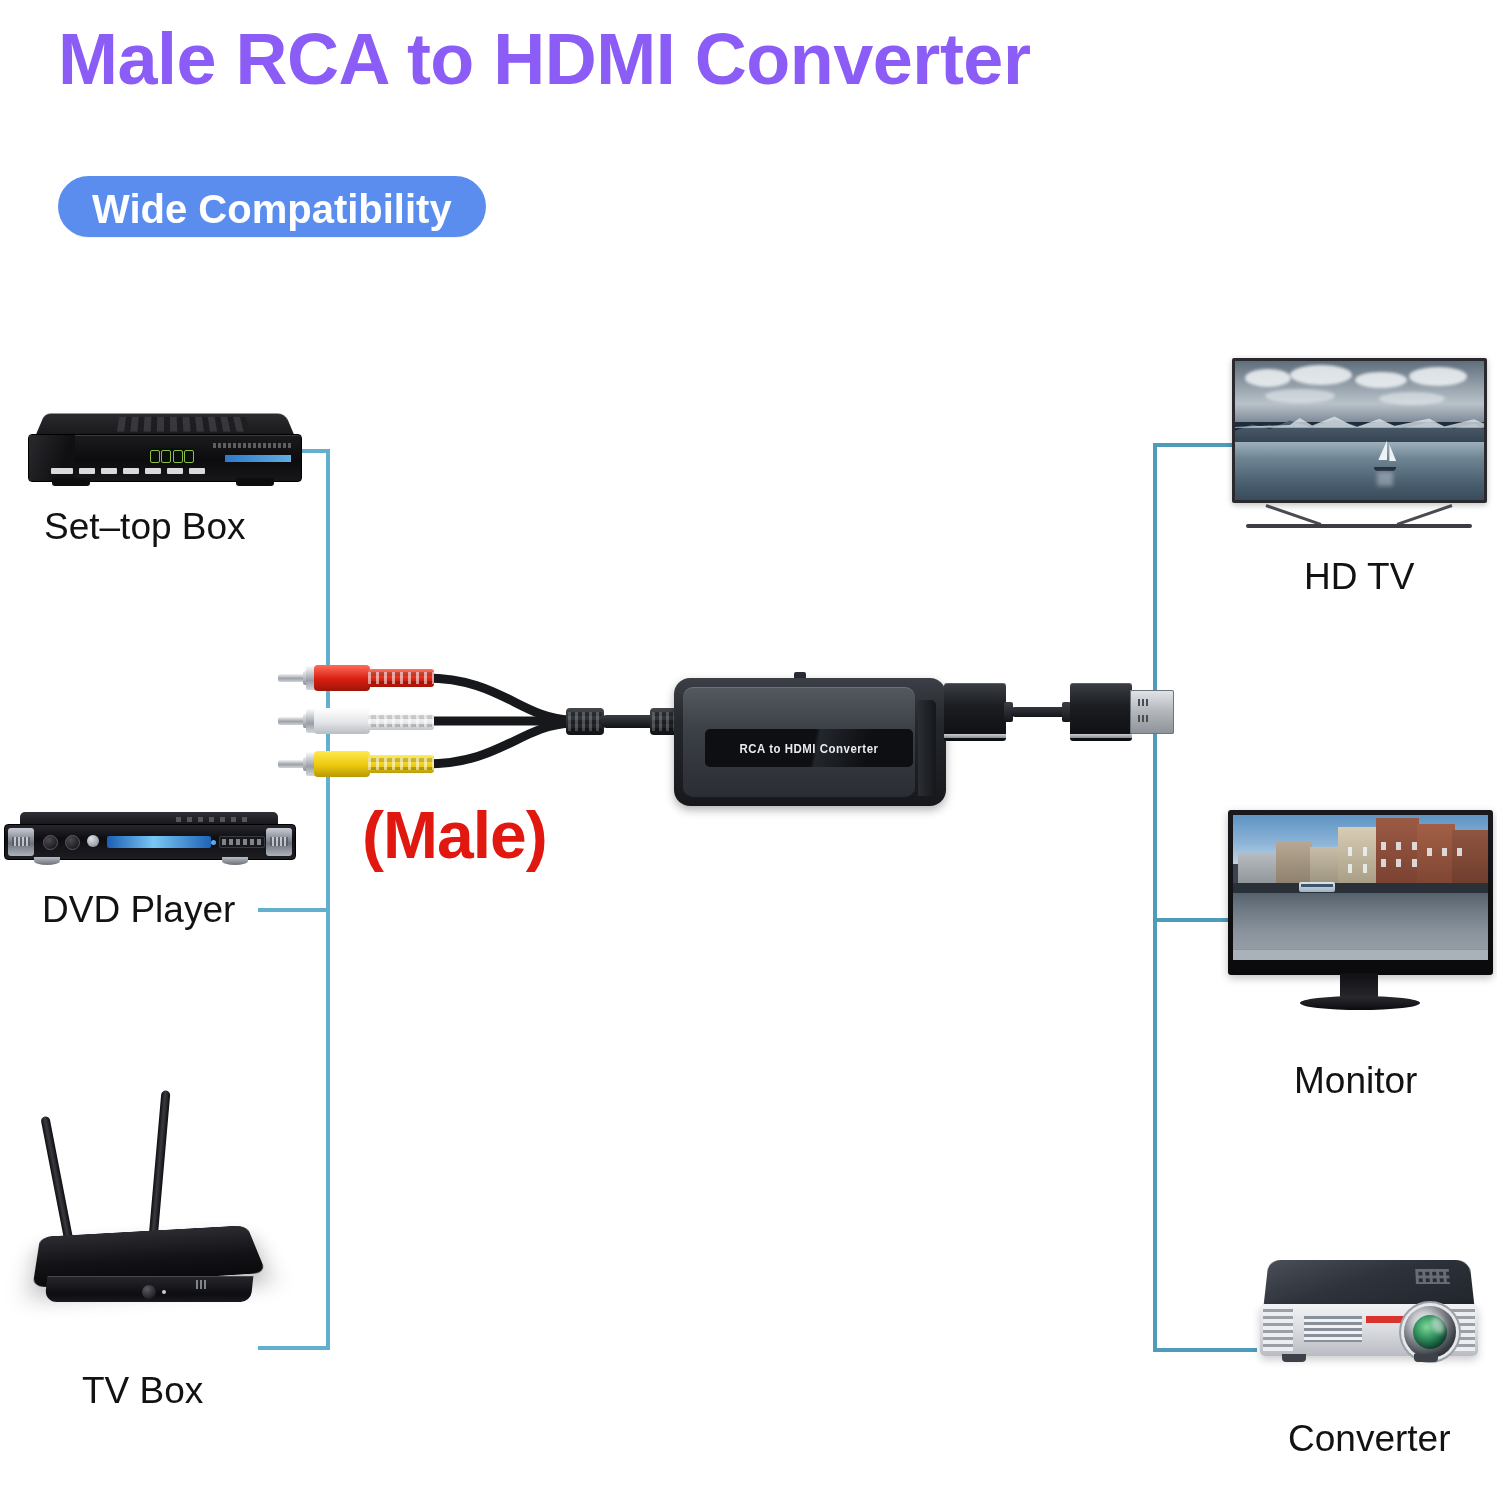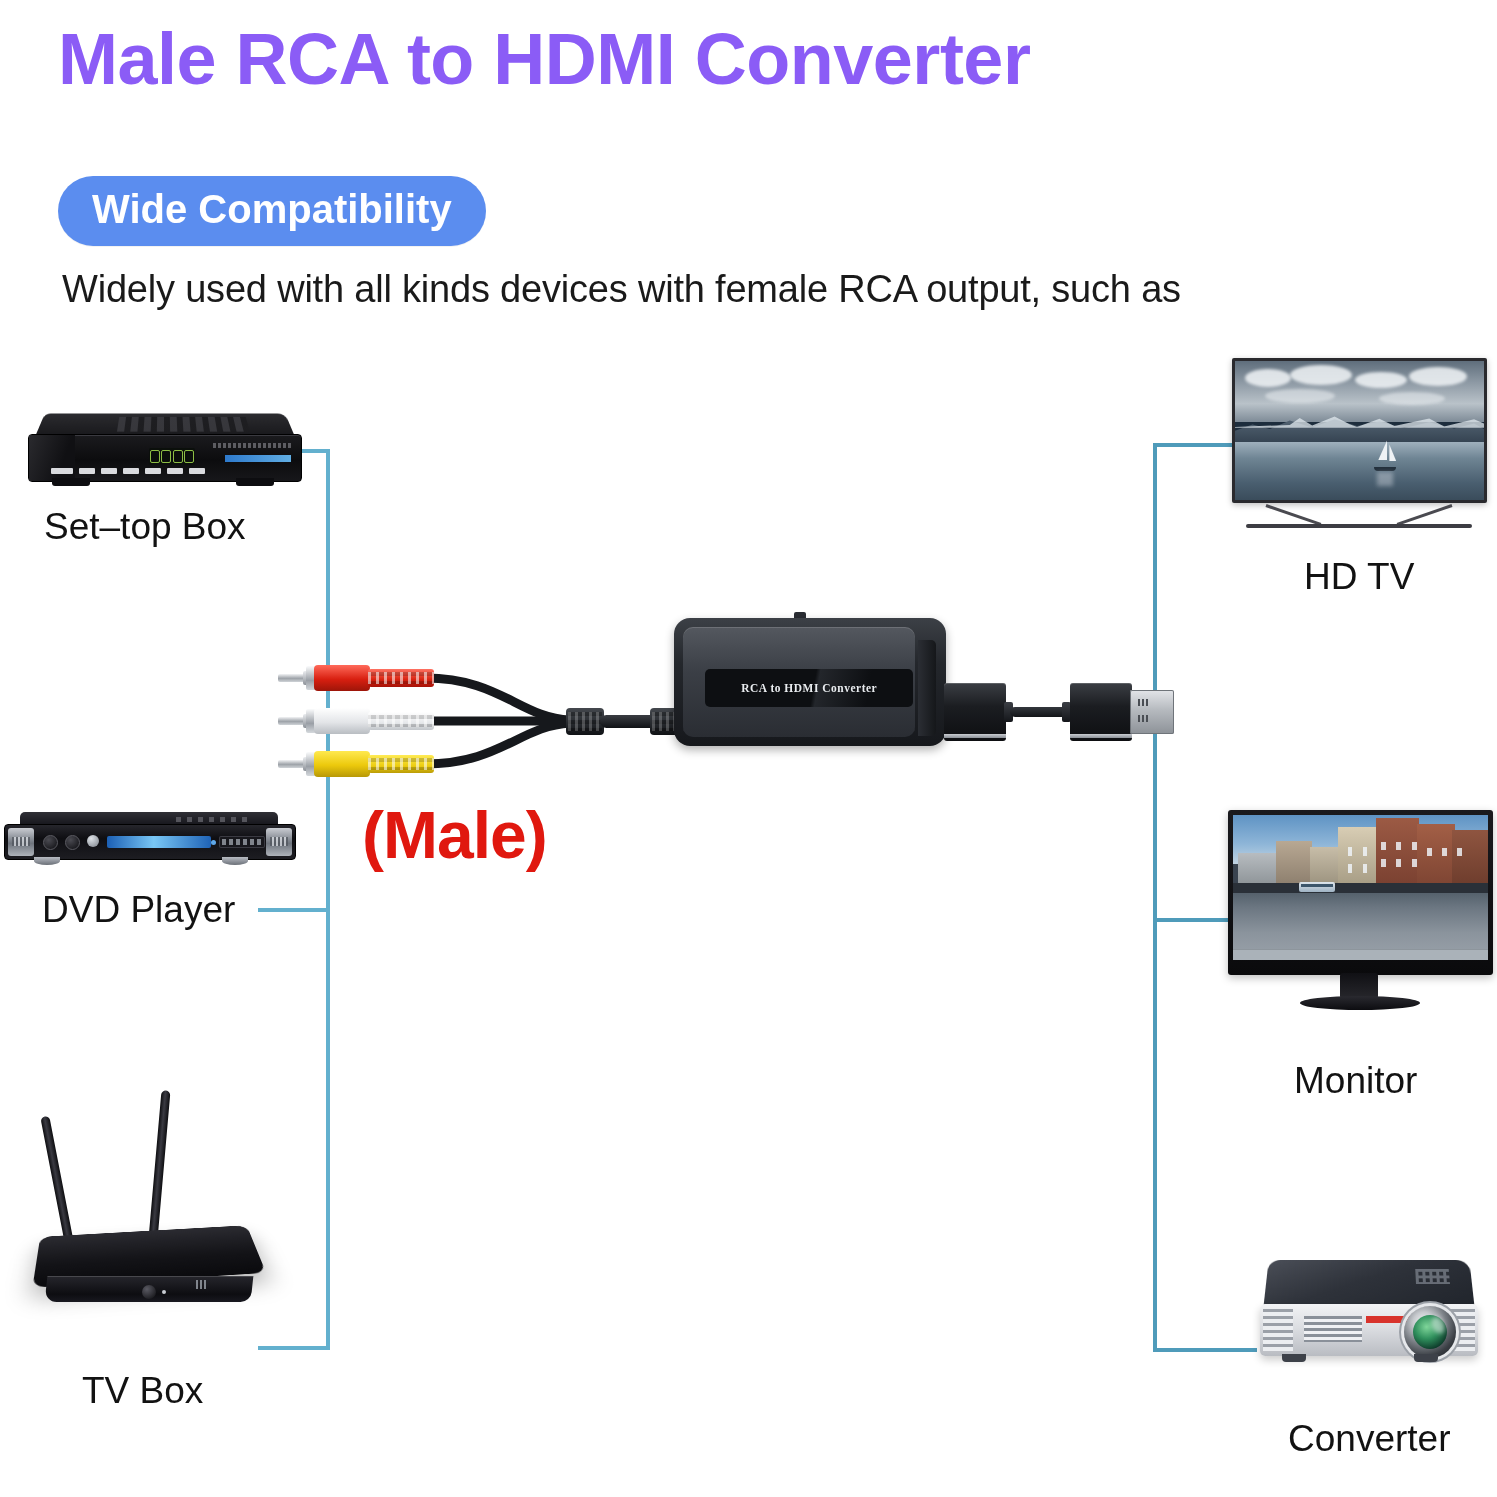--- a/index.html
+++ b/index.html
@@ -10,21 +10,21 @@
   .stage{position:absolute;inset:0;}
 
   
   #title{
     position:absolute;left:58px;top:22px;width:1200px;
     font-size:72px;font-weight:bold;letter-spacing:-0.5px;
     color:#8b5cf6;line-height:1.05;white-space:nowrap;
   }
   #badge{
     position:absolute;left:58px;top:176px;
-    padding:11px 34px 14px 34px;border-radius:40px;
+    padding:11px 34px 5px 34px;border-radius:40px;
     background:#5B8DEF;color:#ffffff;
     font-size:40px;font-weight:bold;letter-spacing:0px;
     box-shadow:0 1px 0 rgba(0,0,0,.05);
   }
   .body-line{
     position:absolute;left:62px;font-size:38px;color:#1a1a1a;
     letter-spacing:-0.2px;white-space:nowrap;
   }
   #body1{top:268px;}
   #body2{top:328px;}
@@ -209,21 +209,21 @@
   .pj-lens{position:absolute;right:22px;top:2px;width:52px;height:52px;border-radius:50%;
     background:radial-gradient(circle at 38% 32%,#f3f4f6 0%,#c7cace 22%,#7b8086 45%,#3a3e44 70%,#15171a 100%);
     box-shadow:0 0 0 3px #e6e8eb,0 0 0 5px #9ca1a8;}
   .pj-lens:after{content:"";position:absolute;left:9px;top:9px;width:34px;height:34px;border-radius:50%;
     background:radial-gradient(circle at 40% 35%,#7fd69a 0%,#2f8f5c 40%,#0f3d2c 75%,#061a14 100%);}
   .pj-lens-glint{position:absolute;right:34px;top:12px;width:12px;height:18px;border-radius:50%;
     background:rgba(255,255,255,.5);filter:blur(2px);transform:rotate(-25deg);z-index:3;}
   .pj-foot{position:absolute;top:96px;width:24px;height:8px;background:#3d4149;border-radius:0 0 4px 4px;}
 
   
-  #conv{position:absolute;left:674px;top:612px;width:280px;height:140px;font-family:Liberation Serif, serif;}
+  #conv{position:absolute;left:674px;top:672px;width:280px;height:140px;}
   .conv-shell{position:absolute;left:0;top:6px;width:272px;height:128px;
     background:linear-gradient(180deg,#3c4046 0%,#24272c 35%,#16181c 100%);
     border-radius:16px;box-shadow:0 4px 10px rgba(0,0,0,.3);}
   .conv-inner{position:absolute;left:9px;top:9px;width:232px;height:110px;border-radius:10px;
     background:linear-gradient(180deg,#54585f 0%,#3b3f46 40%,#2a2d33 100%);
     box-shadow:inset 0 1px 0 rgba(255,255,255,.15);}
   .conv-label{position:absolute;left:22px;top:42px;width:208px;height:38px;border-radius:5px;
     background:linear-gradient(100deg,#0d0f12 0%,#0d0f12 52%,#23262b 54%,#0d0f12 78%);
     display:flex;align-items:center;justify-content:center;}
   .conv-label span{
@@ -285,21 +285,20 @@
 </style>
 </head>
 <body>
 
 <div class="stage">
 
   <div id="title">Male RCA to HDMI Converter</div>
 
   <div id="badge">Wide Compatibility</div>
 
-  <div class="body-line" id="body1">Widely used with all kinds devices with female RCA output, such as</div>
 
   <div class="wire v light" style="left:326px;top:449px;height:901px;"></div>
   <div class="wire h light" style="left:276px;top:449px;width:54px;"></div>
   <div class="wire h light" style="left:258px;top:908px;width:72px;"></div>
   <div class="wire h light" style="left:258px;top:1346px;width:72px;"></div>
 
   <div class="wire v" style="left:1153px;top:443px;height:907px;"></div>
   <div class="wire h" style="left:1153px;top:443px;width:96px;"></div>
   <div class="wire h" style="left:1153px;top:918px;width:86px;"></div>
   <div class="wire h" style="left:1153px;top:1348px;width:104px;"></div>

